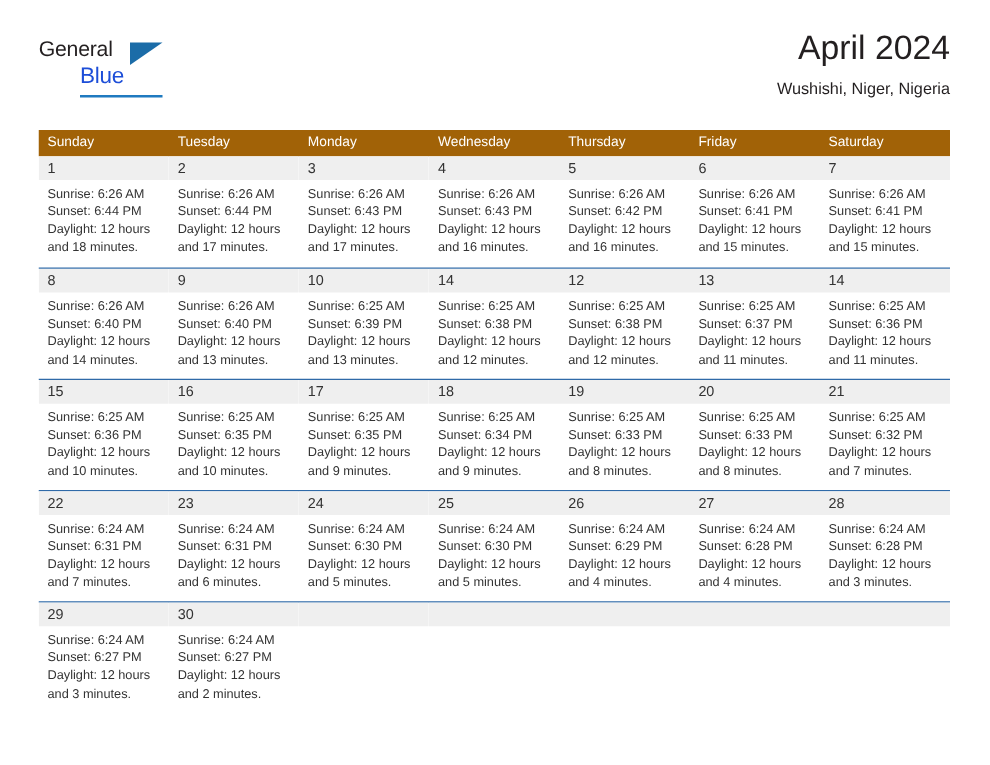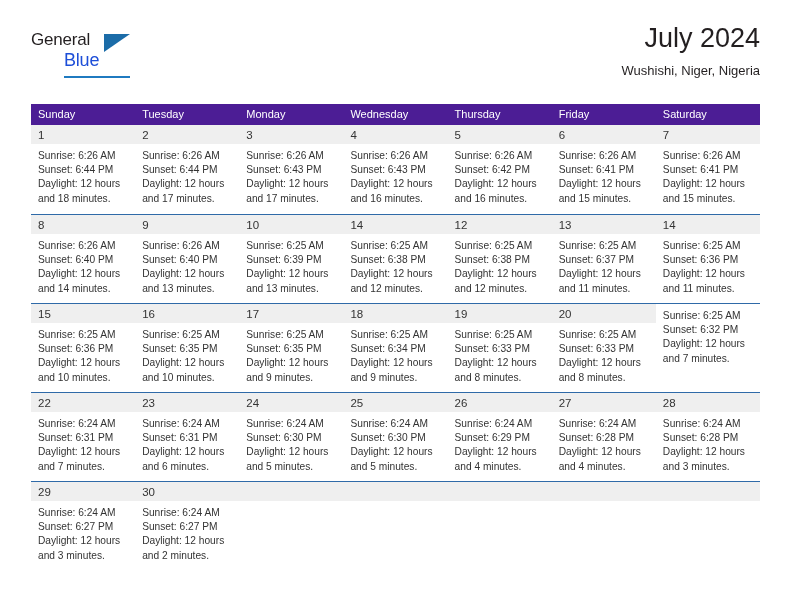--- a/index.html
+++ b/index.html
@@ -95,21 +95,21 @@
 
   
   .calendar {
     position: absolute;
     left: 31px;
     top: 104px;
     width: 729px;
   }
   .weekdays {
     display: flex;
-    background: #4c1d95;
+    background: #a16207;
     height: 21px;
   }
   .weekday {
     flex: 1 1 0;
     color: #ffffff;
     font-size: 11px;
     line-height: 21px;
     padding-left: 7px;
     box-sizing: border-box;
     white-space: nowrap;
@@ -160,21 +160,21 @@
   <div class="header">
 
     <div class="logo">
       <span class="logo-general">General</span>
       <span class="logo-triangle"></span>
       <span class="logo-blue">Blue</span>
       <span class="logo-underline"></span>
     </div>
 
     <div class="title-block">
-      <div class="cal-title">July 2024</div>
+      <div class="cal-title">April 2024</div>
       <div class="cal-subtitle">Wushishi, Niger, Nigeria</div>
     </div>
 
   </div>
 
   <div class="calendar">
     <div class="weekdays">
         <div class="weekday">Sunday</div>
         <div class="weekday">Tuesday</div>
         <div class="weekday">Monday</div>
@@ -363,20 +363,21 @@
           <div class="day">
             <div class="day-number-band"><span class="day-number">20</span></div>
             <div class="day-lines">
               <div class="day-line">Sunrise: 6:25 AM</div>
               <div class="day-line">Sunset: 6:33 PM</div>
               <div class="day-line">Daylight: 12 hours</div>
               <div class="day-line">and 8 minutes.</div>
             </div>
           </div>
           <div class="day">
+            <div class="day-number-band"><span class="day-number">21</span></div>
             <div class="day-lines">
               <div class="day-line">Sunrise: 6:25 AM</div>
               <div class="day-line">Sunset: 6:32 PM</div>
               <div class="day-line">Daylight: 12 hours</div>
               <div class="day-line">and 7 minutes.</div>
             </div>
           </div>
         </div>
         <div class="week">
           <div class="day">

